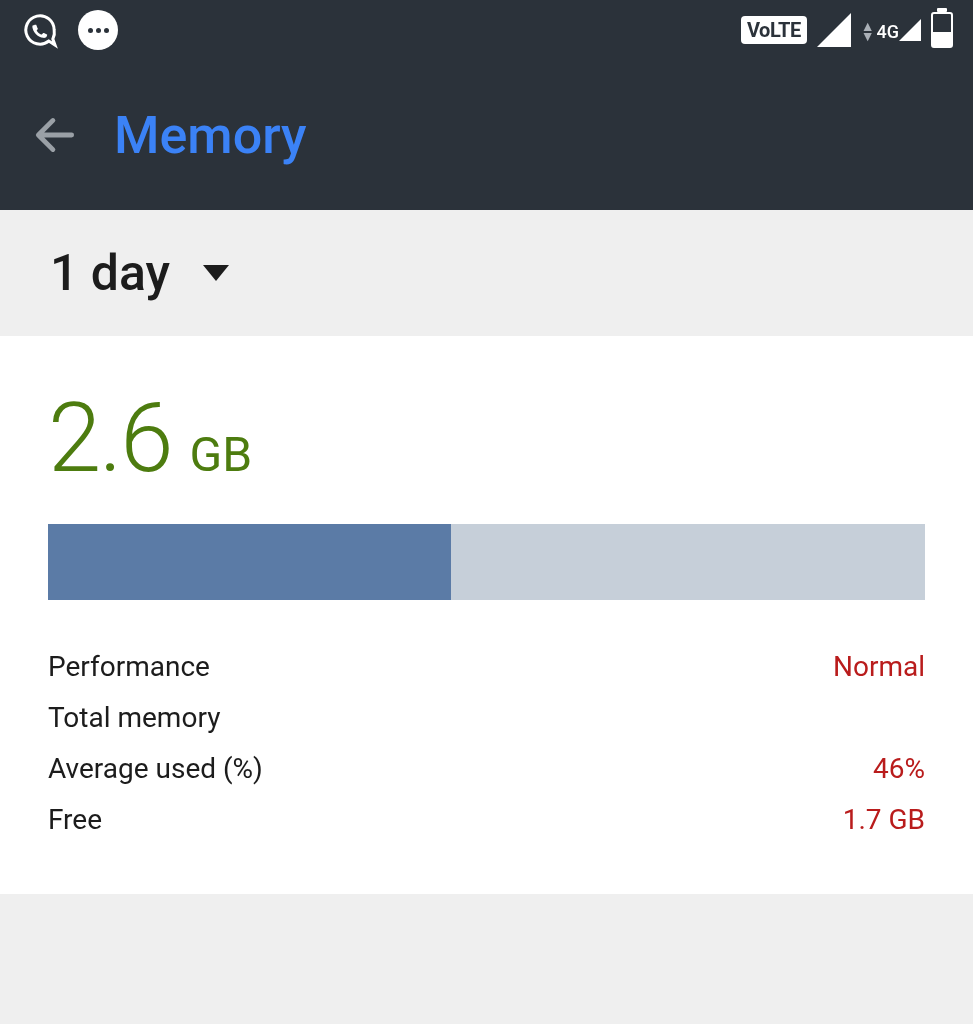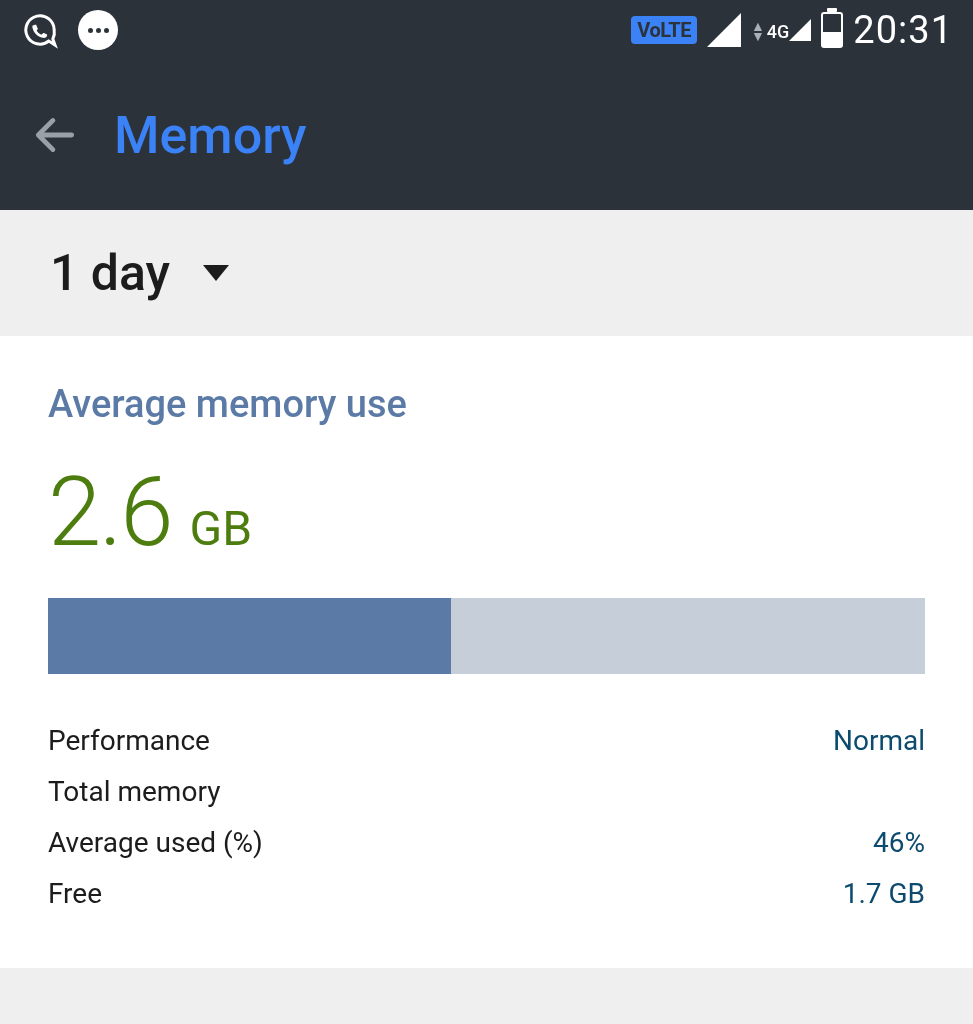--- a/index.html
+++ b/index.html
@@ -22,21 +22,21 @@
     .status-left { display: flex; align-items: center; gap: 18px; }
     .status-right { display: flex; align-items: center; gap: 10px; }
     .wa-icon svg, .msg-icon svg { display: block; }
     .msg-icon {
       width: 40px; height: 40px; border-radius: 50%;
       background: #fff; display: flex; align-items: center; justify-content: center;
     }
     .msg-dots { display: flex; gap: 3px; }
     .msg-dots span { width: 5px; height: 5px; border-radius: 50%; background: #2b323a; }
     .volte-badge {
-      background: #3b82f6; color: #2b323a; font-weight: 700;
+      background: #ffffff; color: #2b323a; font-weight: 700;
       padding: 2px 6px; font-size: 20px; border-radius: 4px;
       letter-spacing: -0.5px;
     }
     .signal-tri {
       width: 0; height: 0;
       border-style: solid;
       border-width: 0 0 34px 34px;
       border-color: transparent transparent #fff transparent;
     }
     .fourg-wrap { display: flex; align-items: flex-end; gap: 2px; }
@@ -100,21 +100,21 @@
     }
     .progress-fill {
       height: 100%; background: #5b7ba6;
     }
 
     .stat-row {
       display: flex; justify-content: space-between; align-items: center;
       font-size: 28px; margin-bottom: 18px;
     }
     .stat-label { color: #1c1c1c; font-weight: 400; }
-    .stat-value { color: #0c4a6e; font-weight: 400; }
+    .stat-value { color: #b91c1c; font-weight: 400; }
   </style>
 </head>
 <body>
 
 <div class="status-bar">
   <div class="status-left">
     <span class="wa-icon">
       <svg width="40" height="40" viewBox="0 0 24 24" fill="none" stroke="#fff" stroke-width="1.8">
         <path d="M20.5 12a8.5 8.5 0 1 0-3.2 6.6L21 21l-1.3-3.6A8.4 8.4 0 0 0 20.5 12z"></path>
         <path d="M8.5 9.2c.1-.3.3-.3.5-.3h.4c.2 0 .4 0 .5.4.2.5.6 1.6.7 1.7.1.2.1.3 0 .5-.3.5-.7.5-.5 1 .6 1 1.4 1.7 2.5 2.2.3.1.5.1.6-.1l.6-.7c.2-.2.3-.2.6-.1l1.5.7c.3.1.4.2.4.4 0 .3-.1 1-.6 1.4-.5.4-1.3.5-1.8.4-1.4-.2-3-.9-4.3-2.2-1.3-1.3-2-2.9-2.2-4.3 0-.4.1-.8.3-1z" fill="#fff" stroke="none"></path>
@@ -137,42 +137,40 @@
           <span>▼</span>
         </span>
       <span style="display:flex;flex-direction:row;align-items:center">
         <span class="fourg-label">4G</span>
         <span class="signal-tri" style="border-width:0 0 22px 22px"></span>
       </span>
     </span>
     <span class="battery">
       <span class="battery-fill" style="height:45%"></span>
     </span>
-    <span class="clock">20:31</span>
   </div>
 </div>
 
 <div class="app-bar">
   <div class="back-btn">
     <svg width="50" height="50" viewBox="0 0 24 24">
       <path d="M20 12H5M11 5l-7 7 7 7" stroke="#9aa0a6" stroke-width="2.3" fill="none" stroke-linecap="round" stroke-linejoin="round"></path>
     </svg>
   </div>
   <div class="app-title">Memory</div>
 </div>
 
 <div class="dropdown-section">
   <div class="dropdown">
     <span class="dropdown-label">1 day</span>
     <span class="dropdown-caret"></span>
   </div>
 </div>
 
 <div class="content">
-  <div class="section-title">Average memory use</div>
   <div class="big-value">
     <span class="big-number">2.6</span>
     <span class="big-unit">GB</span>
   </div>
   <div class="progress-track">
     <div class="progress-fill" style="width:46%"></div>
   </div>
 
   <div class="stat-row">
     <span class="stat-label">Performance</span>

